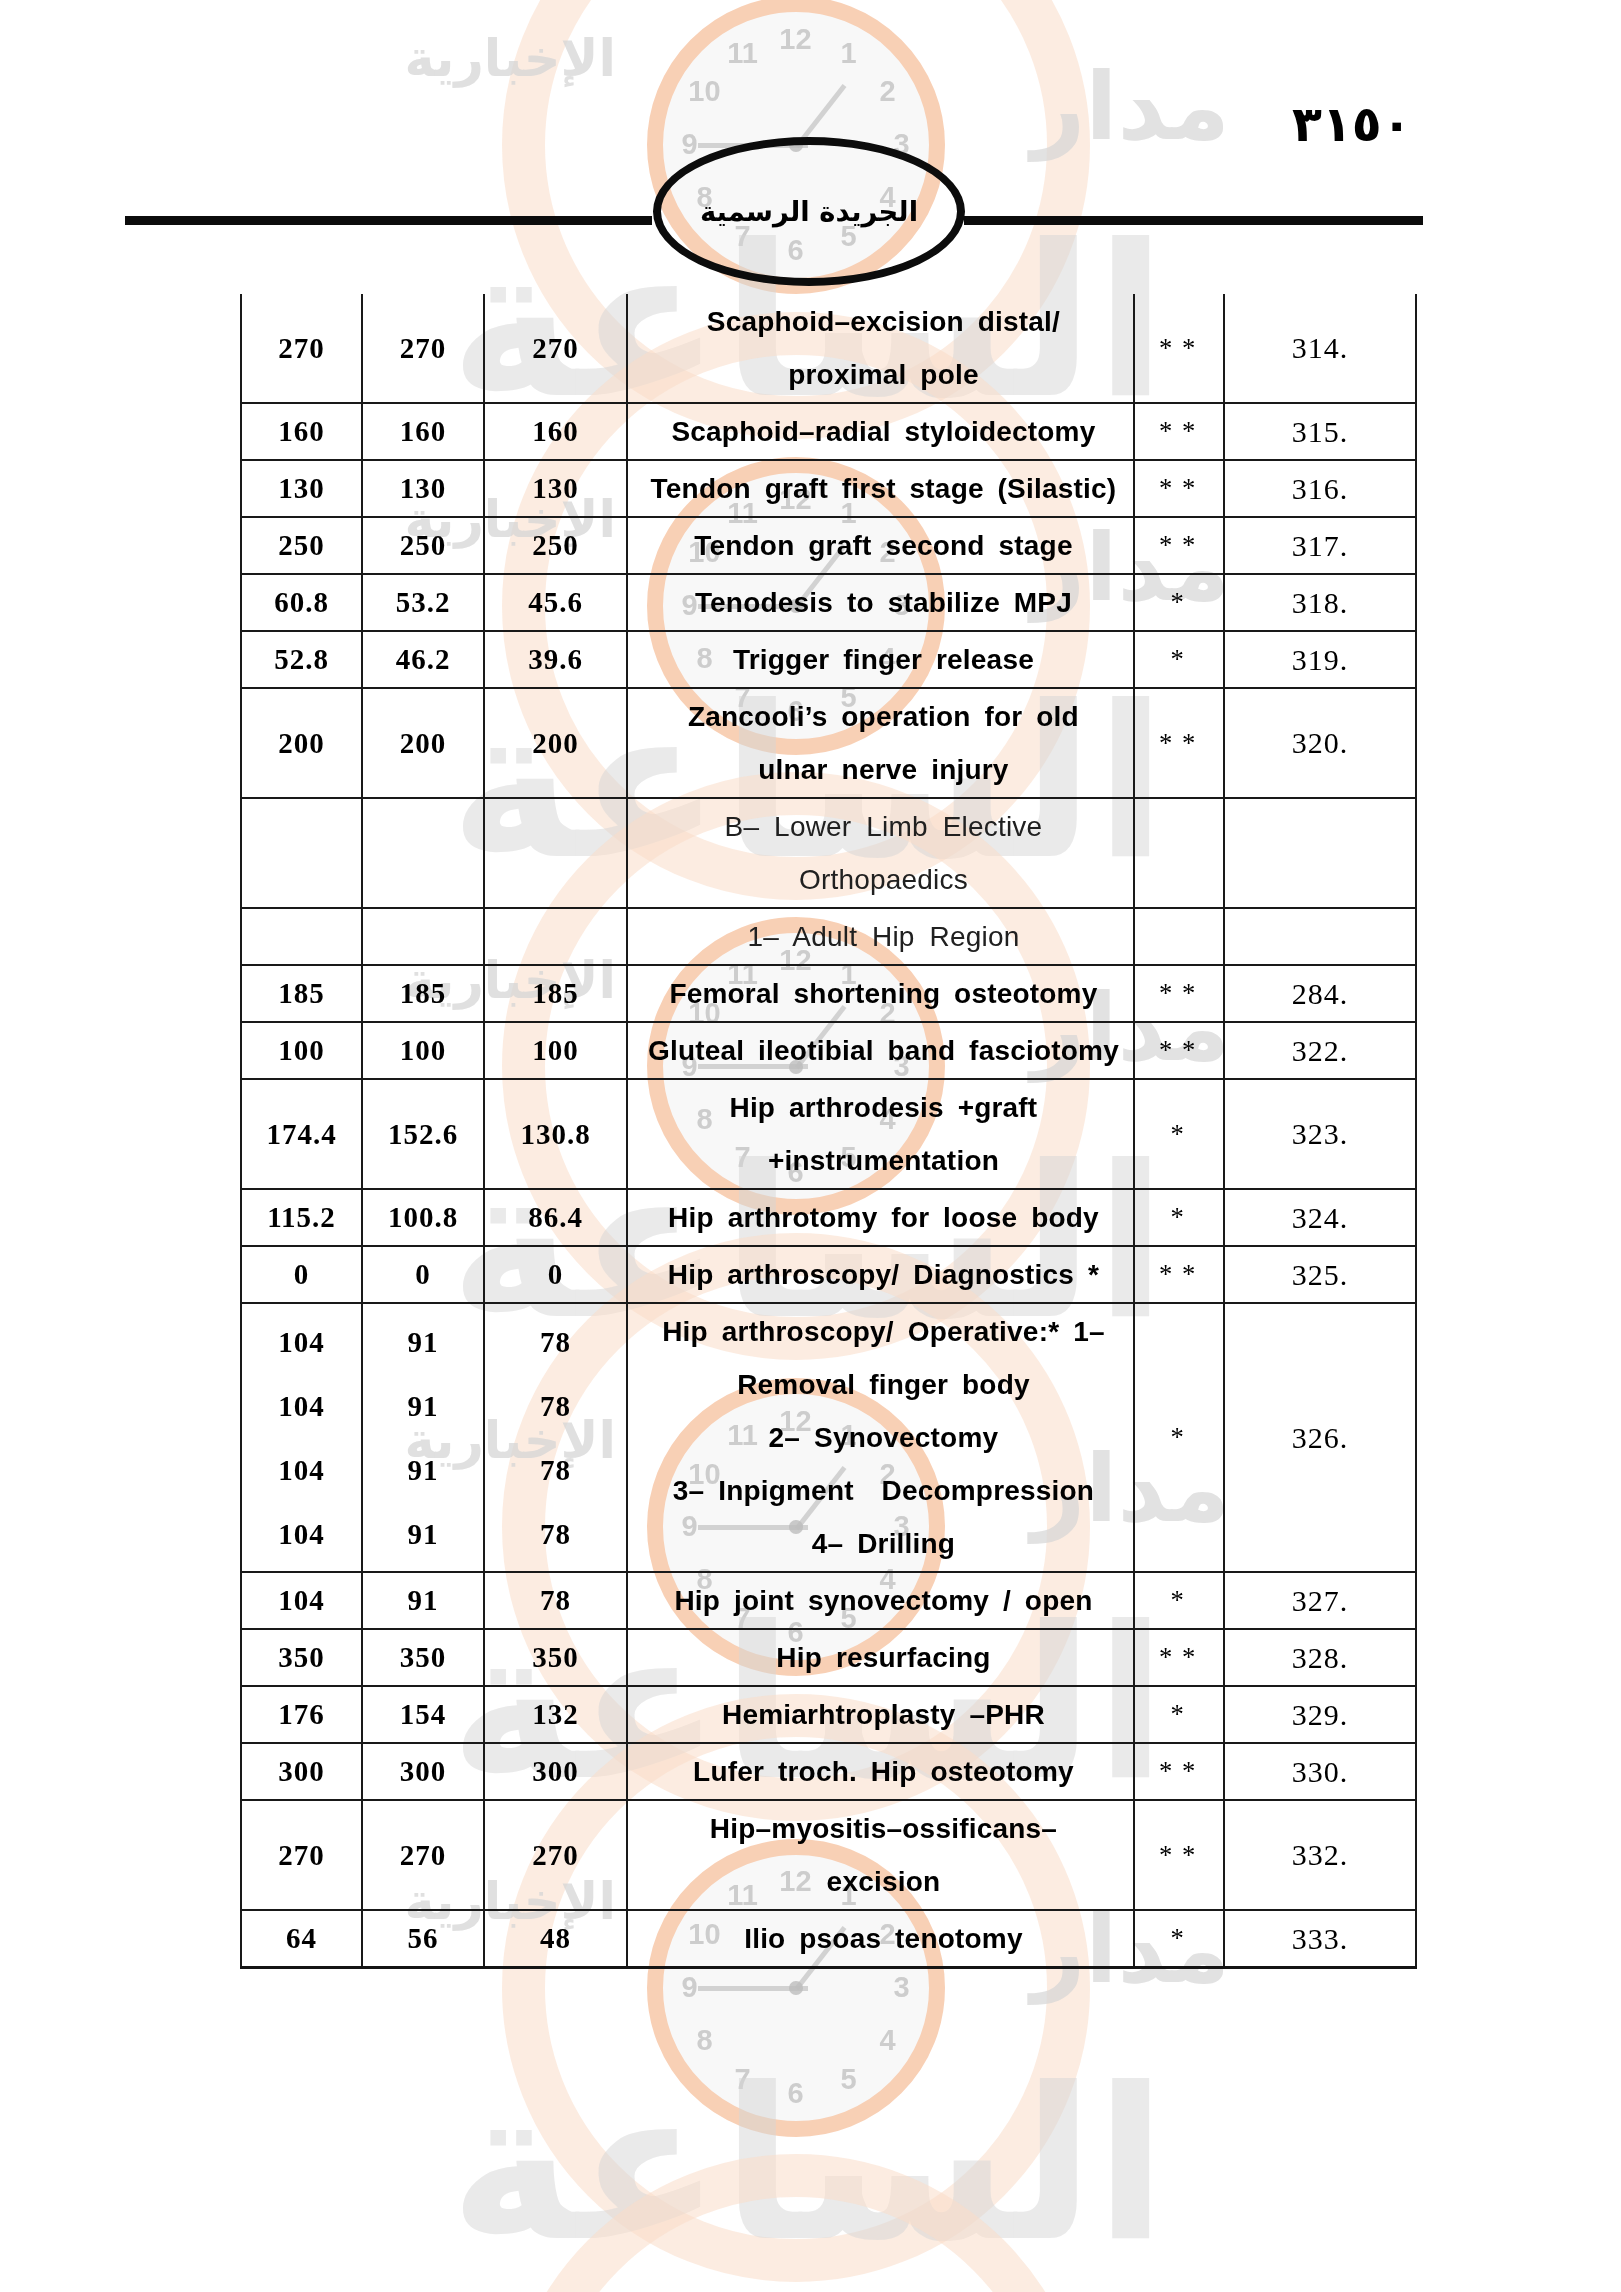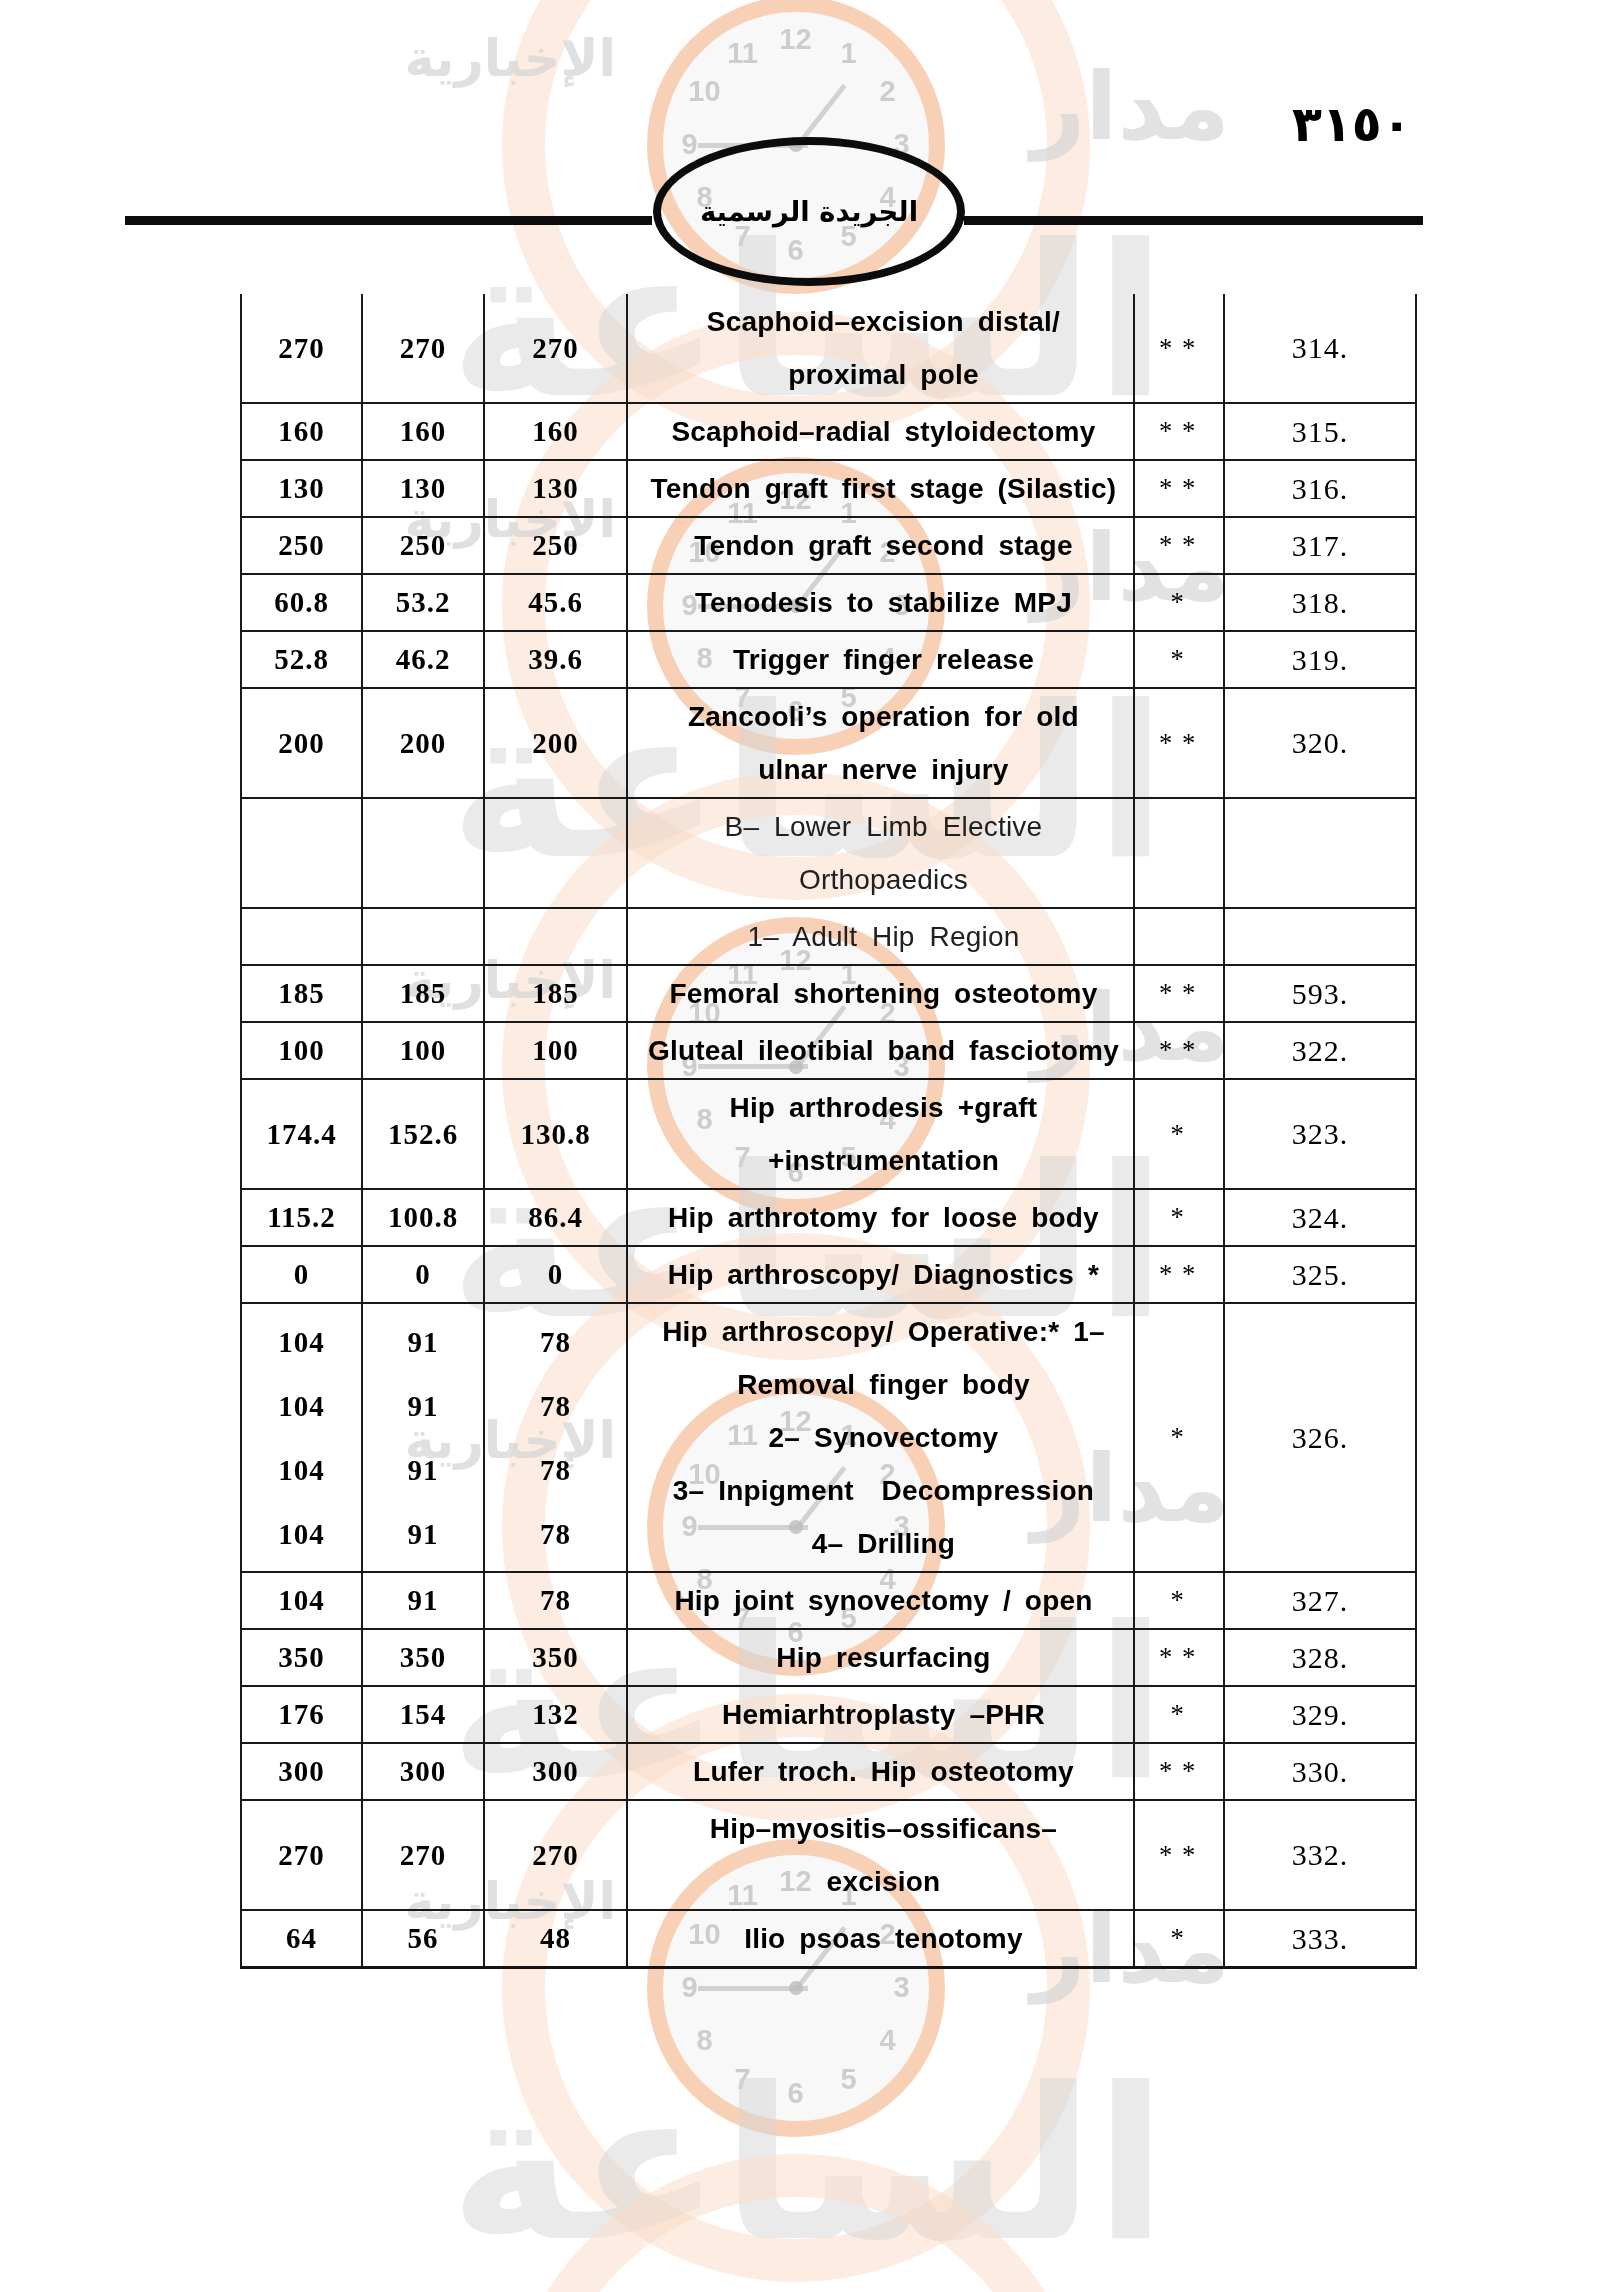--- a/index.html
+++ b/index.html
@@ -312,21 +312,21 @@
         <td class="fee">
           <div class="fee-line">185</div>
         </td>
         <td class="fee">
           <div class="fee-line">185</div>
         </td>
         <td class="desc">
           <div class="desc-line">Femoral shortening osteotomy</div>
         </td>
         <td class="stars">**</td>
-        <td class="idx">593.</td>
+        <td class="idx">284.</td>
       </tr>
       <tr>
         <td class="fee">
           <div class="fee-line">100</div>
         </td>
         <td class="fee">
           <div class="fee-line">100</div>
         </td>
         <td class="fee">
           <div class="fee-line">100</div>

